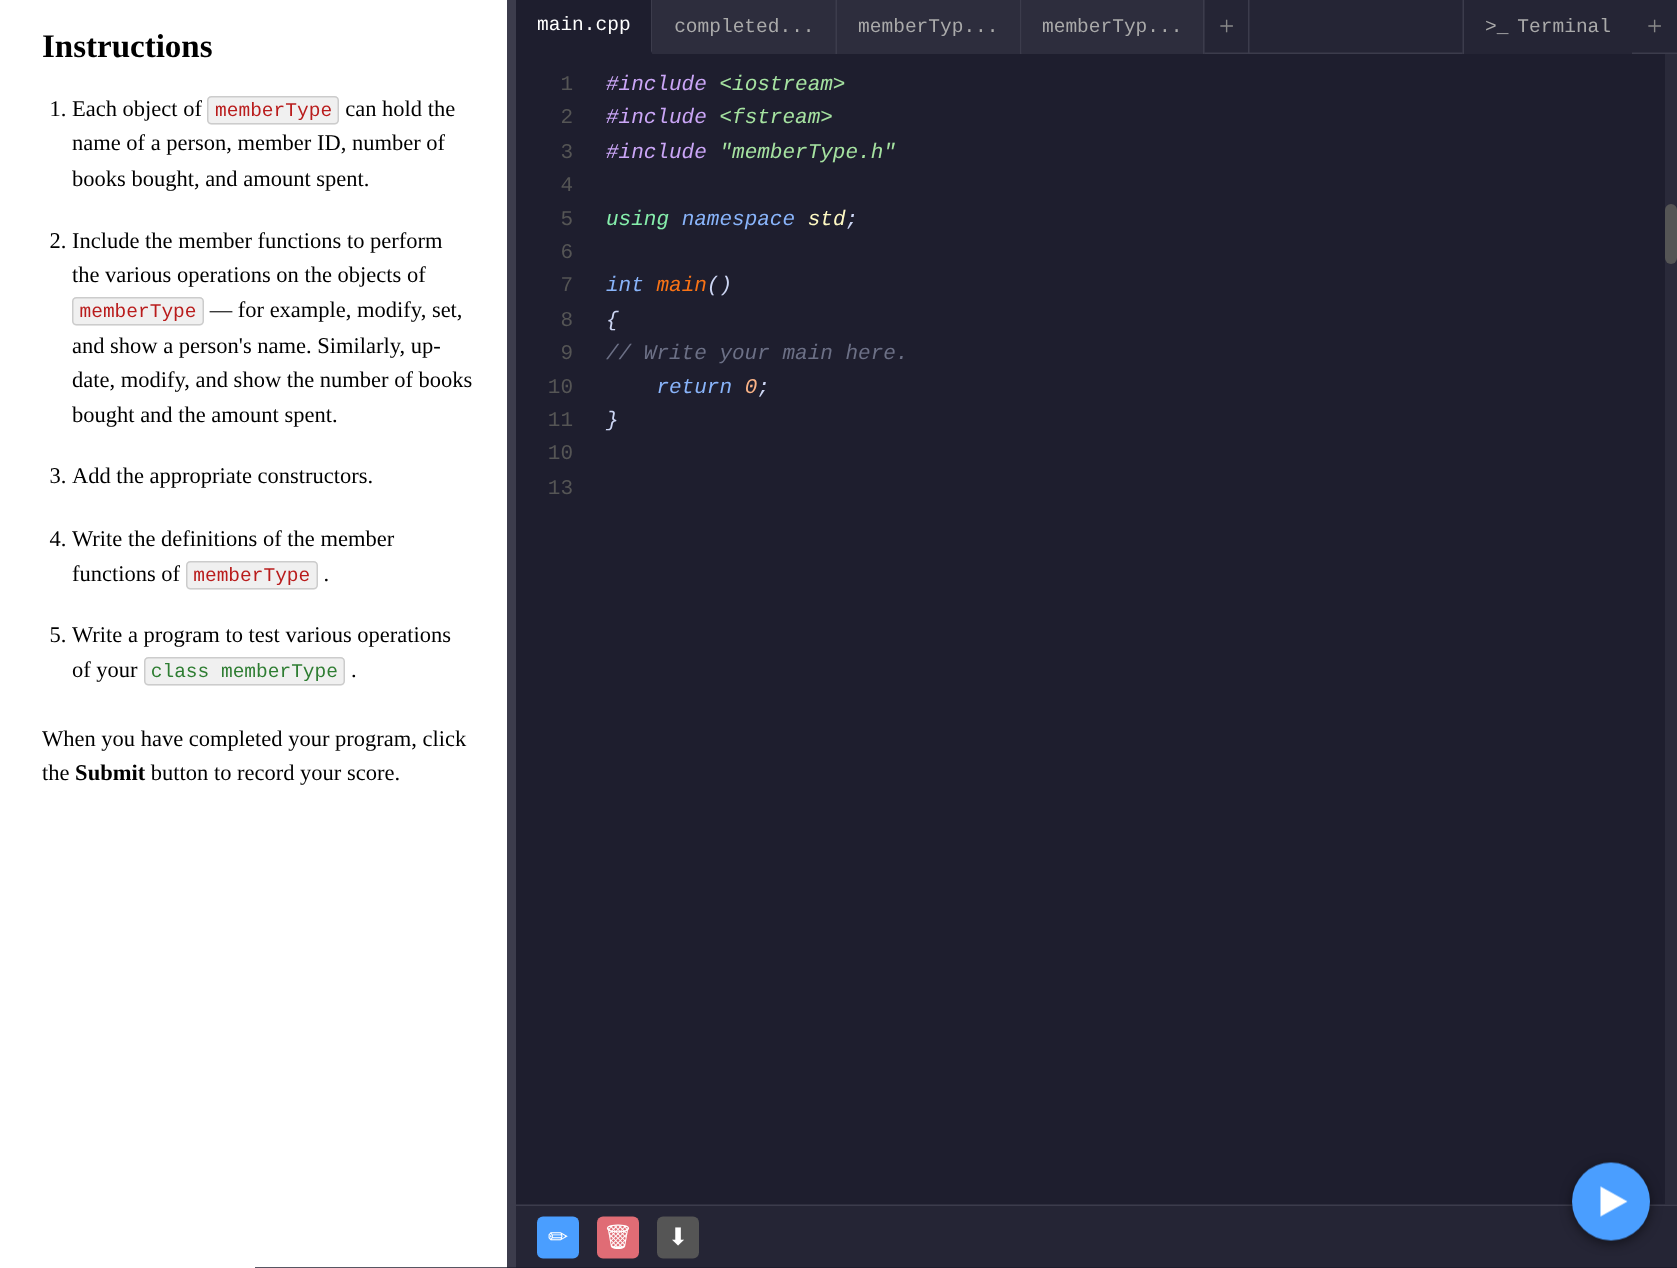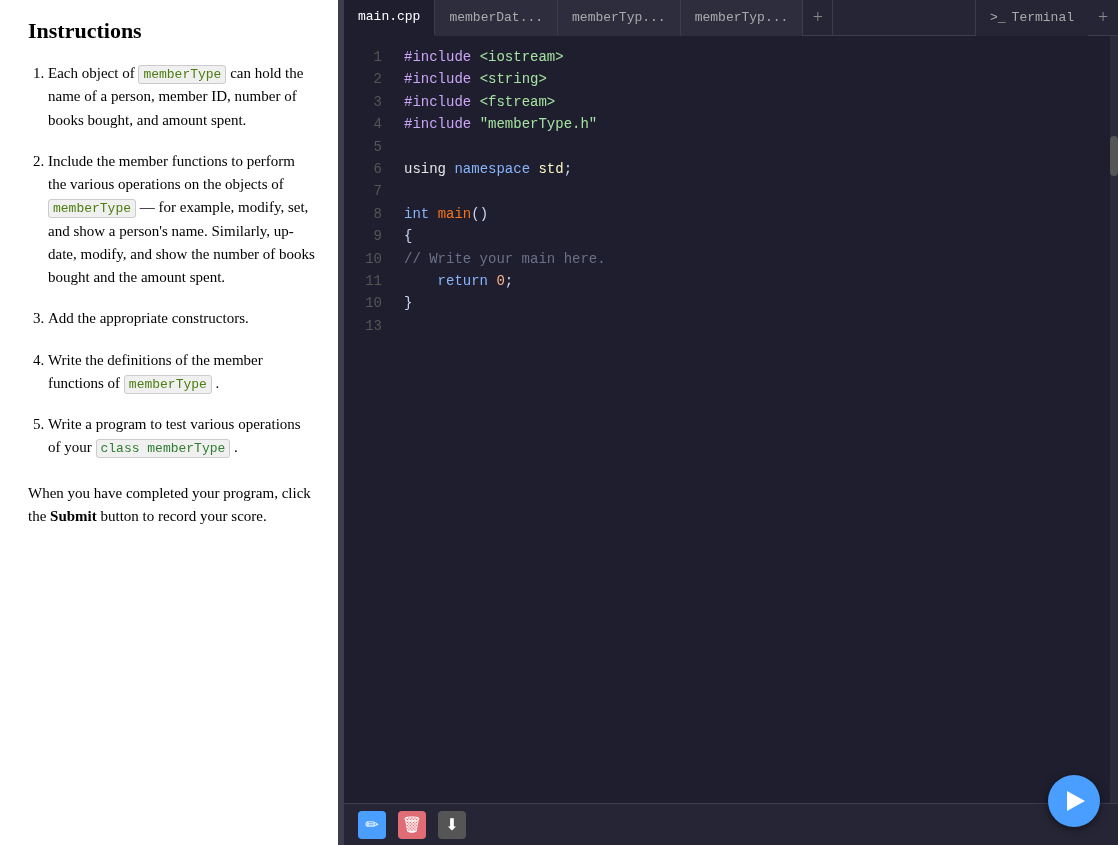--- a/index.html
+++ b/index.html
@@ -53,21 +53,21 @@
       font-size: 15px;
     }
 
     code.inline-code {
       font-family: 'Courier New', monospace;
       font-size: 13px;
       background: #f0f0f0;
       border: 1px solid #ccc;
       border-radius: 3px;
       padding: 1px 4px;
-      color: #4d7c0f;
+      color: #b91c1c;
     }
 
     code.inline-code-green {
       font-family: 'Courier New', monospace;
       font-size: 13px;
       background: #f0f0f0;
       border: 1px solid #ccc;
       border-radius: 3px;
       padding: 1px 4px;
       color: #2e7d32;
@@ -186,30 +186,31 @@
 
     .code-area {
       flex: 1;
       background: #1e1e2e;
       padding: 10px 0 10px 10px;
       font-family: 'Courier New', monospace;
       font-size: 14px;
       line-height: 1.6;
       overflow: auto;
       color: #cdd6f4;
+      font-style: italic;
     }
 
     .code-line {
       white-space: pre;
       height: 22.4px;
     } 
     .kw-hash { color: #cba6f7; }
     .kw-lib { color: #a6e3a1; } 
     .kw-string-lib { color: #a6e3a1; }
-    .kw-using { color: #e5e5e5; } 
+    .kw-using { color: #86efac; } 
     .kw-namespace { color: #89b4fa; }
     .kw-std { color: #fef9c3; }
     .kw-int { color: #89b4fa; }
     .fn-main { color: #f97316; }
     .kw-return { color: #89b4fa; }
     .kw-zero { color: #fab387; }
     .comment { color: #6c7086; }
     .punct { color: #cdd6f4; }
 
     
@@ -318,21 +319,21 @@
 
 <div class="resizer"></div>
 
 <div class="right-panel">
 
   <div class="tabs-bar">
     <div class="tab active">
       <span>main.cpp</span>
     </div>
     <div class="tab">
-      <span>memberDat...</span>
+      <span>completed...</span>
     </div>
     <div class="tab">
       <span>memberTyp...</span>
     </div>
     <div class="tab">
       <span>memberTyp...</span>
     </div>
     <div class="tab-add-btn">
       <span>+</span>
     </div>
@@ -356,21 +357,20 @@
       <div>7</div>
       <div>8</div>
       <div>9</div>
       <div>10</div>
       <div>11</div>
       <div>10</div>
       <div>13</div>
     </div>
     <div class="code-area">
       <div class="code-line"><span class="kw-hash">#include</span> <span class="kw-lib">&lt;iostream&gt;</span></div>
-      <div class="code-line"><span class="kw-hash">#include</span> <span class="kw-lib">&lt;string&gt;</span></div>
       <div class="code-line"><span class="kw-hash">#include</span> <span class="kw-lib">&lt;fstream&gt;</span></div>
       <div class="code-line"><span class="kw-hash">#include</span> <span class="kw-string-lib">"memberType.h"</span></div>
       <div class="code-line"> </div>
       <div class="code-line"><span class="kw-using">using</span> <span class="kw-namespace">namespace</span> <span class="kw-std">std</span><span class="punct">;</span></div>
       <div class="code-line"> </div>
       <div class="code-line"><span class="kw-int">int</span> <span class="fn-main">main</span><span class="punct">()</span></div>
       <div class="code-line"><span class="punct">{</span></div>
       <div class="code-line"><span class="comment">// Write your main here.</span></div>
       <div class="code-line">    <span class="kw-return">return</span> <span class="kw-zero">0</span><span class="punct">;</span></div>
       <div class="code-line"><span class="punct">}</span></div>

